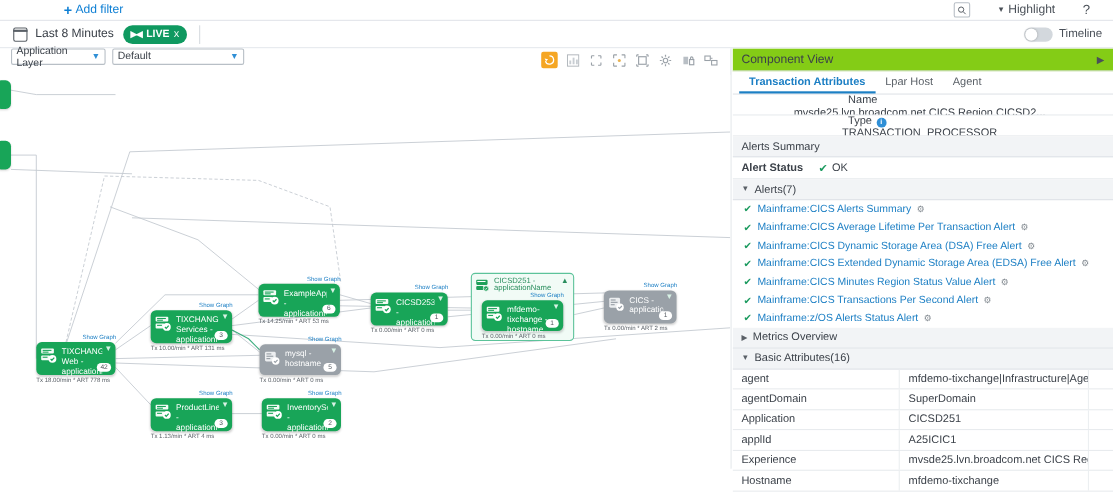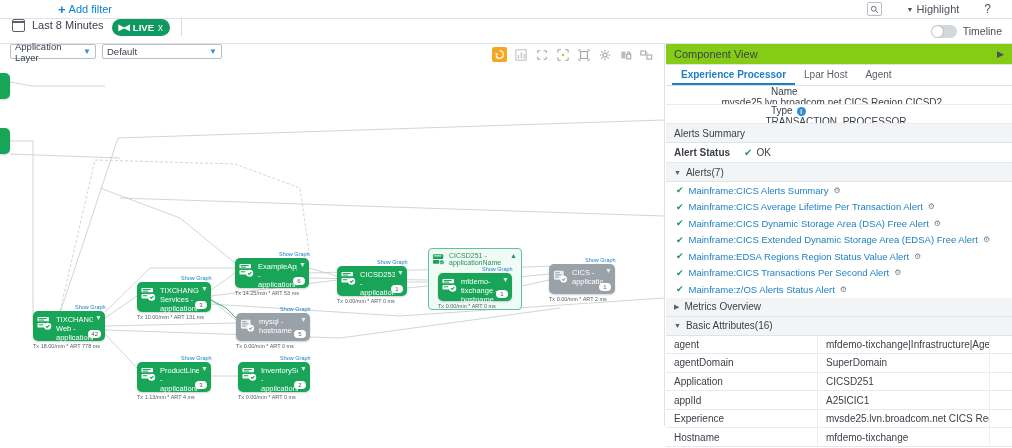--- a/index.html
+++ b/index.html
@@ -37,21 +37,21 @@
   .hl {
     display: flex; align-items: center; gap: 3px; color: #4a5058; font-size: 11px;
     cursor: pointer;
   }
   .qmark { color: #4a5058; font-size: 12px; cursor: pointer; }
 
   
   .time-bar {
     position: absolute; left: 0; top: 19px; width: 1012px; height: 25px;
     border-bottom: 1px solid #dfe3e8; background: #fff;
-    display: flex; 
+    display: flex; align-items: center;
   }
   .cal-ico {
     margin-left: 12px; width: 13px; height: 13px;
     border: 1.4px solid #5a6067; border-radius: 2px; position: relative;
   }
   .cal-ico:before {
     content: ""; position: absolute; left: -1px; right: -1px; top: 1px;
     height: 2px; background: #5a6067;
   }
   .time-label { margin-left: 7px; font-size: 11px; color: #3b4149; }
@@ -577,21 +577,21 @@
 
   <div class="right-panel">
 
     <div class="cv-header">
       <span>Component View</span>
       <span class="expand">▶</span>
     </div>
 
     <div class="tabs">
       <div class="tab active">
-        <span>Experience Processor</span>
+        <span>Transaction Attributes</span>
       </div>
       <div class="tab">
         <span>Lpar Host</span>
       </div>
       <div class="tab">
         <span>Agent</span>
       </div>
     </div>
 
     <div class="kv-row">
@@ -634,21 +634,21 @@
           <span>Mainframe:CICS Dynamic Storage Area (DSA) Free Alert</span>
           <span class="gear">⚙</span>
         </div>
         <div class="alert-item">
           <span class="dot">✔</span>
           <span>Mainframe:CICS Extended Dynamic Storage Area (EDSA) Free Alert</span>
           <span class="gear">⚙</span>
         </div>
         <div class="alert-item">
           <span class="dot">✔</span>
-          <span>Mainframe:EDSA Regions Region Status Value Alert</span>
+          <span>Mainframe:CICS Minutes Region Status Value Alert</span>
           <span class="gear">⚙</span>
         </div>
         <div class="alert-item">
           <span class="dot">✔</span>
           <span>Mainframe:CICS Transactions Per Second Alert</span>
           <span class="gear">⚙</span>
         </div>
         <div class="alert-item">
           <span class="dot">✔</span>
           <span>Mainframe:z/OS Alerts Status Alert</span>

